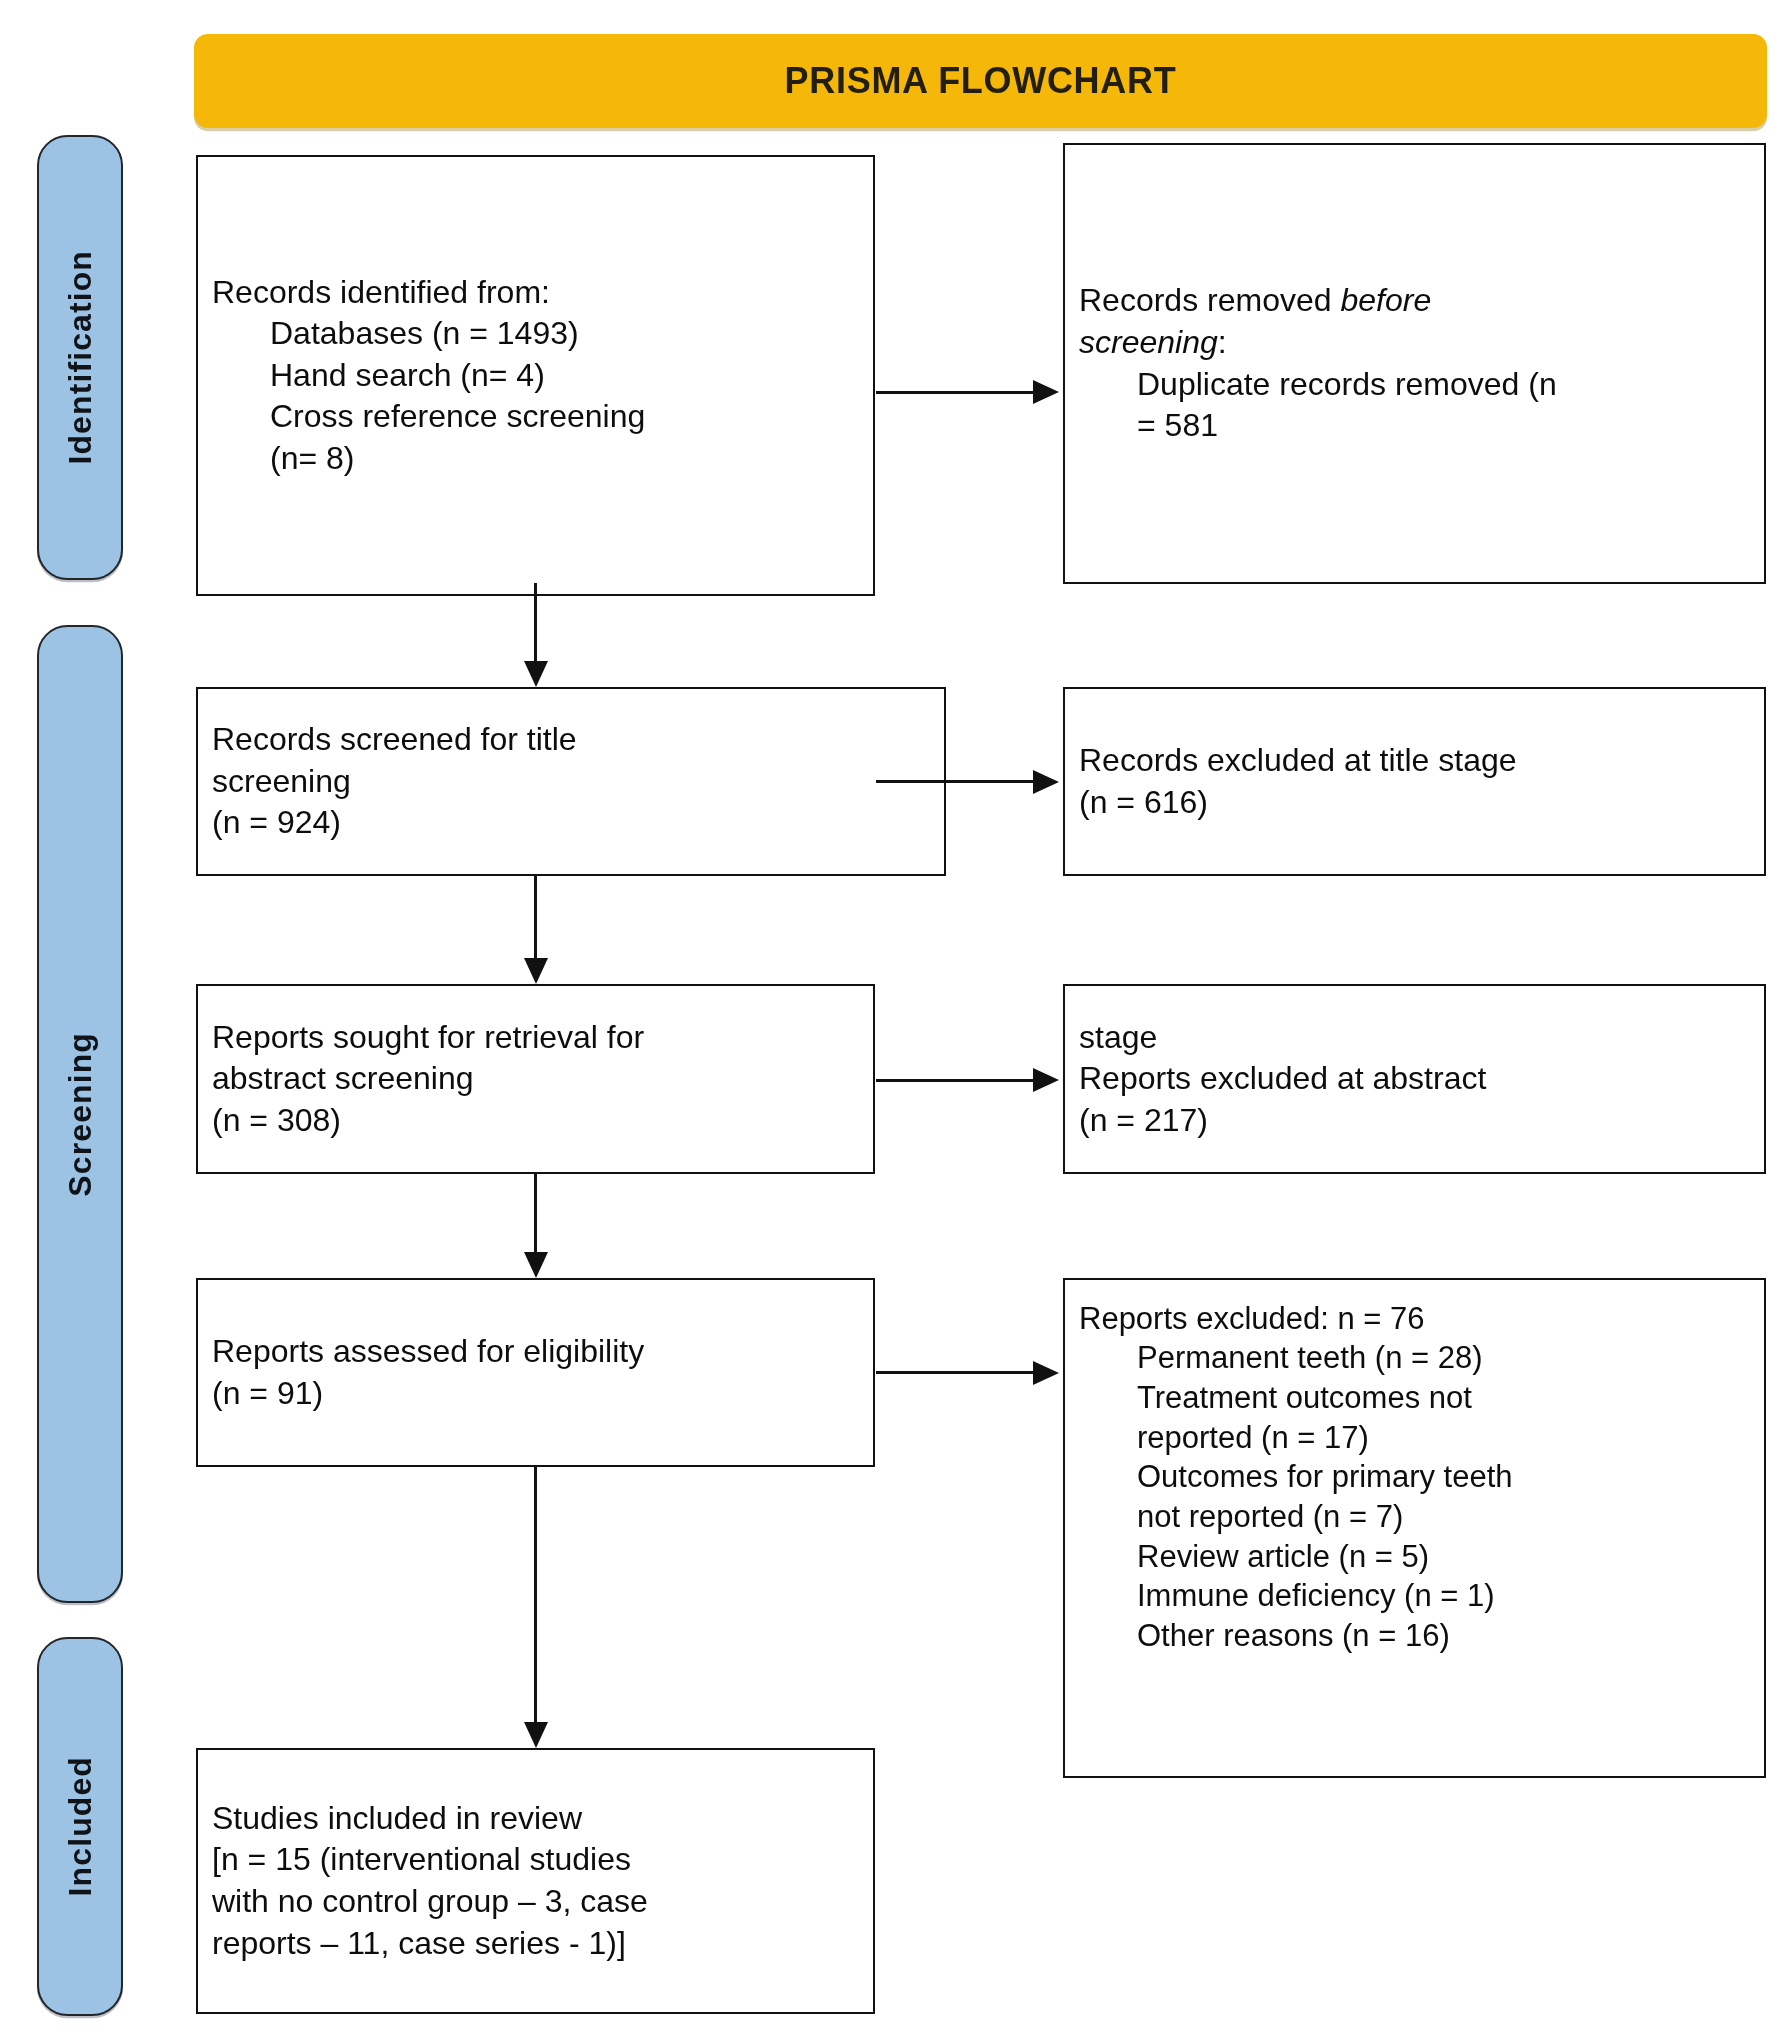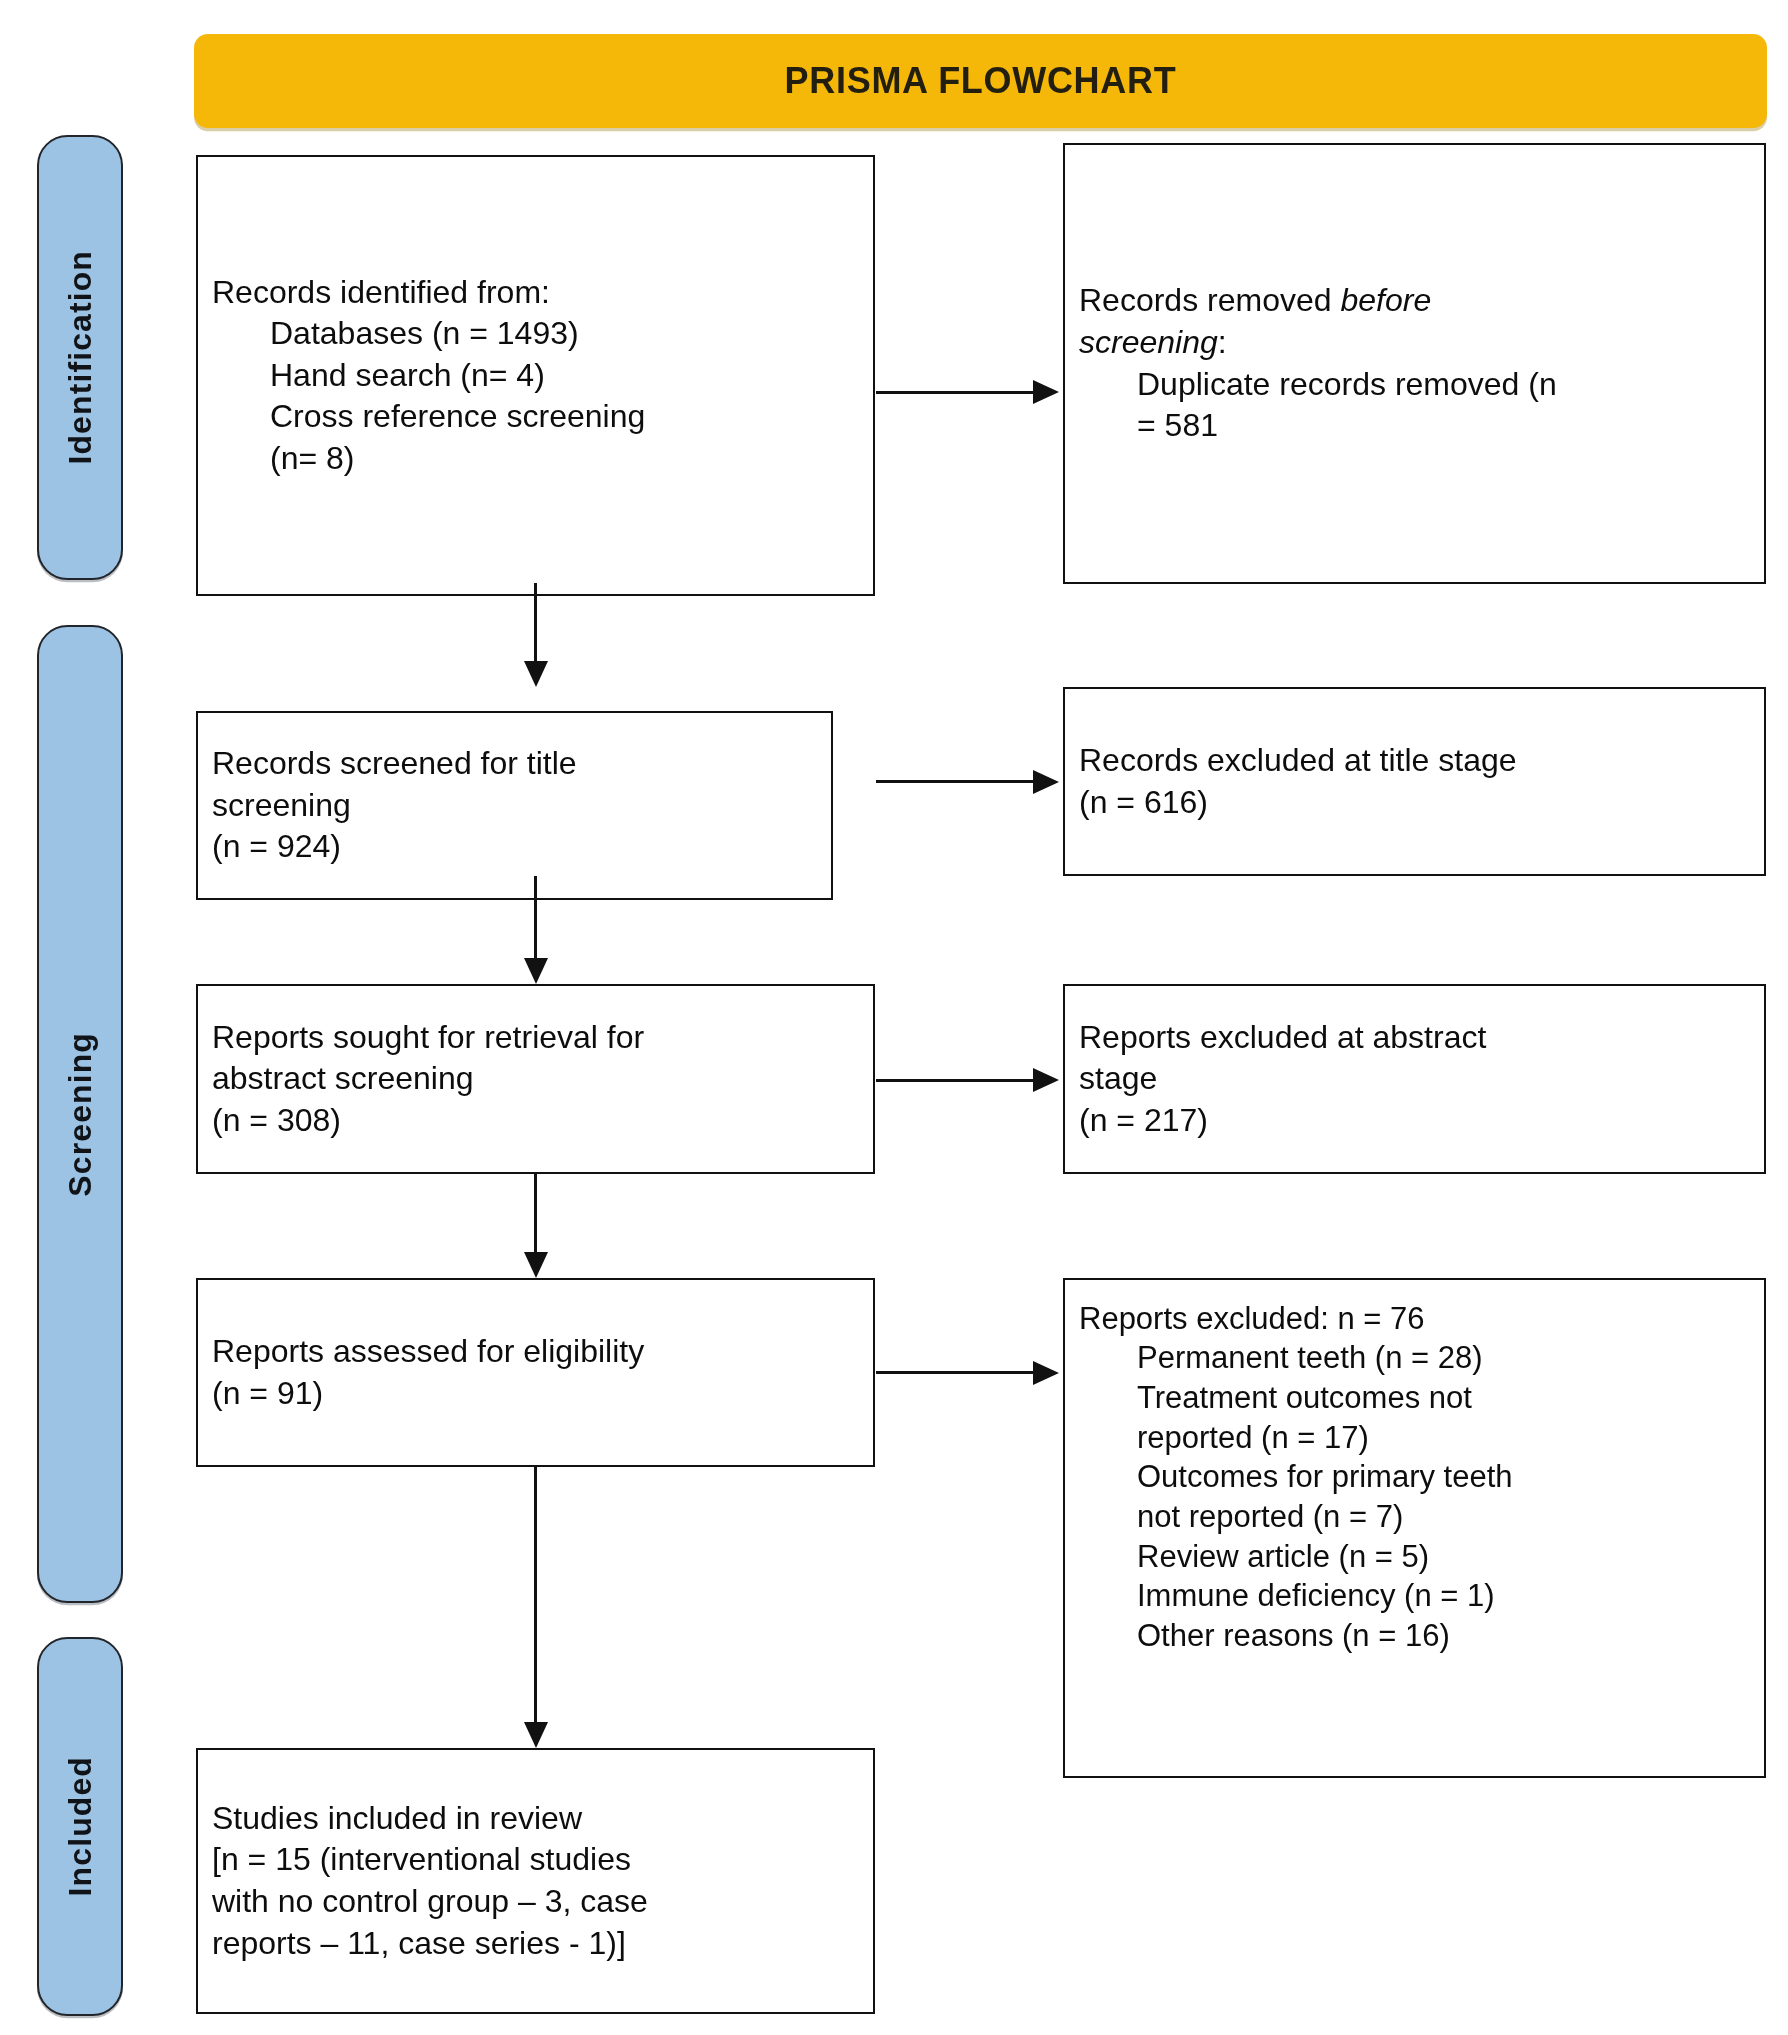--- a/index.html
+++ b/index.html
@@ -46,21 +46,21 @@
   }
   .box p{
     margin:0;font-size:32px;line-height:1.30;color:#0d0d0d;
     white-space:pre-wrap;
   }
   .box p.indent{padding-left:58px;}
   .box p em{font-style:italic;}
 
   
   #box-identified   {left:196px;top:143px;width:679px;height:441px;margin-top:12px;}
-  #box-screened     {left:196px;top:687px;width:637px;height:189px;margin-top:24px;}
+  #box-screened     {left:196px;top:687px;width:750px;height:189px;}
   #box-sought       {left:196px;top:984px;width:679px;height:190px;}
   #box-assessed     {left:196px;top:1278px;width:679px;height:189px;}
   #box-included     {left:196px;top:1748px;width:679px;height:266px;}
 
   
   #box-removed      {left:1063px;top:143px;width:703px;height:441px;}
   #box-excl-title   {left:1063px;top:687px;width:703px;height:189px;}
   #box-excl-abstract{left:1063px;top:984px;width:703px;height:190px;}
   #box-excl-reasons {left:1063px;top:1278px;width:703px;height:500px;
                      justify-content:flex-start;padding-top:18.5px;}
@@ -133,22 +133,22 @@
     <p>(n = 616)</p>
   </div>
 
   <div class="box" id="box-sought">
     <p>Reports sought for retrieval for</p>
     <p>abstract screening</p>
     <p>(n = 308)</p>
   </div>
 
   <div class="box" id="box-excl-abstract">
+    <p>stage</p>
     <p>Reports excluded at abstract</p>
-    <p>stage</p>
     <p>(n = 217)</p>
   </div>
 
   <div class="box" id="box-assessed">
     <p>Reports assessed for eligibility</p>
     <p>(n = 91)</p>
   </div>
 
   <div class="box" id="box-excl-reasons">
     <p>Reports excluded: n = 76</p>

